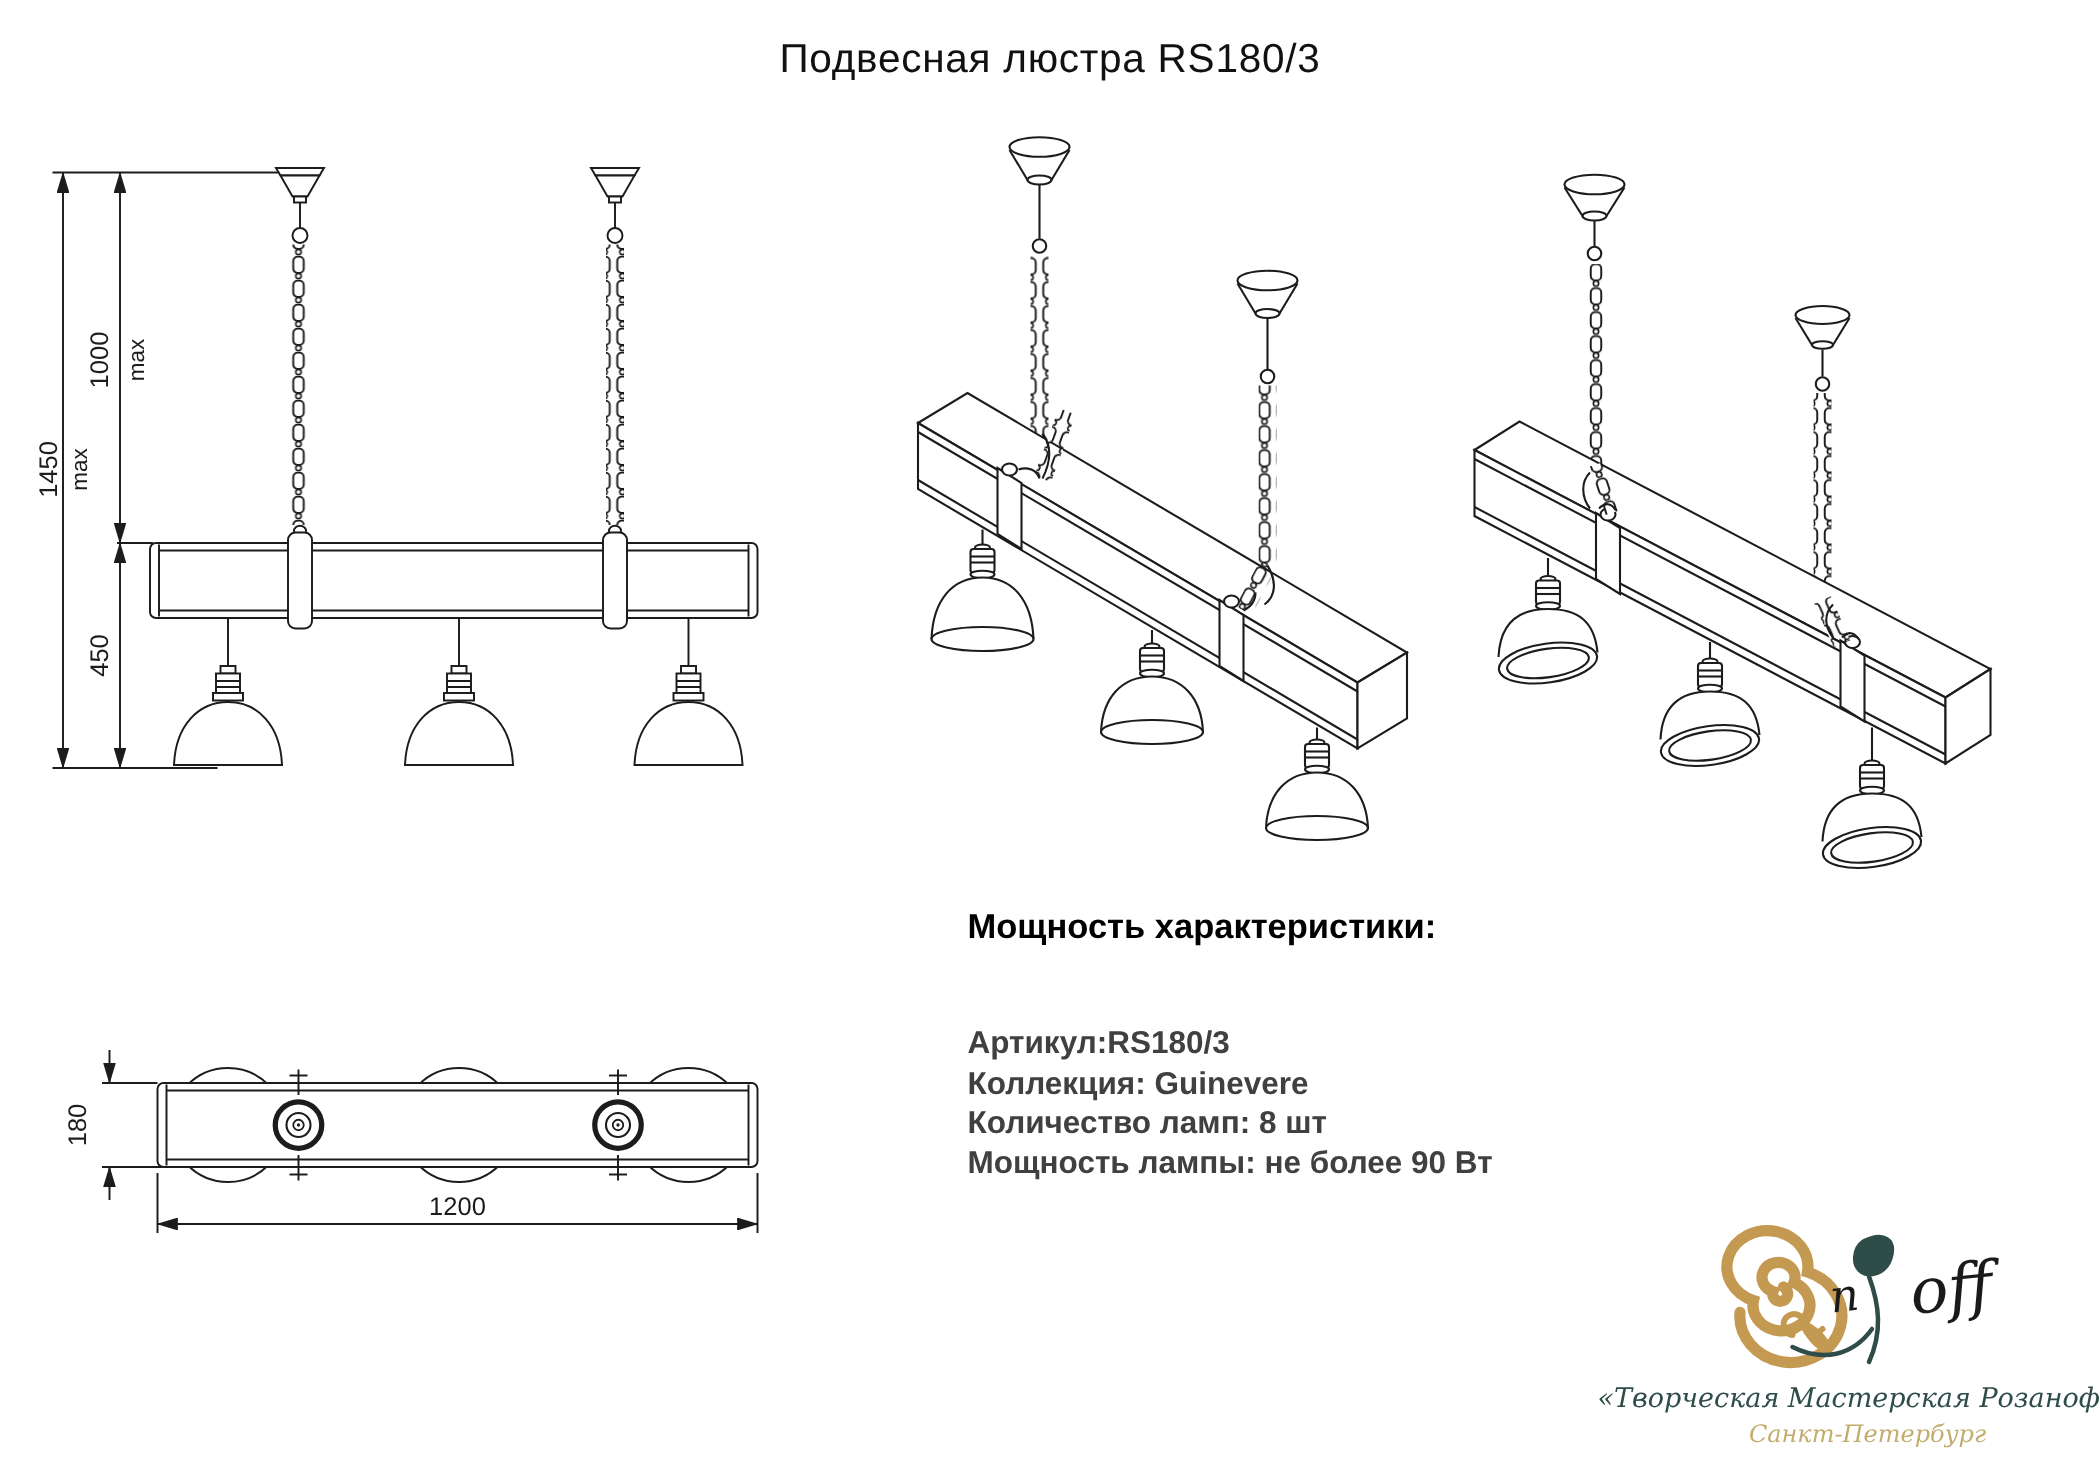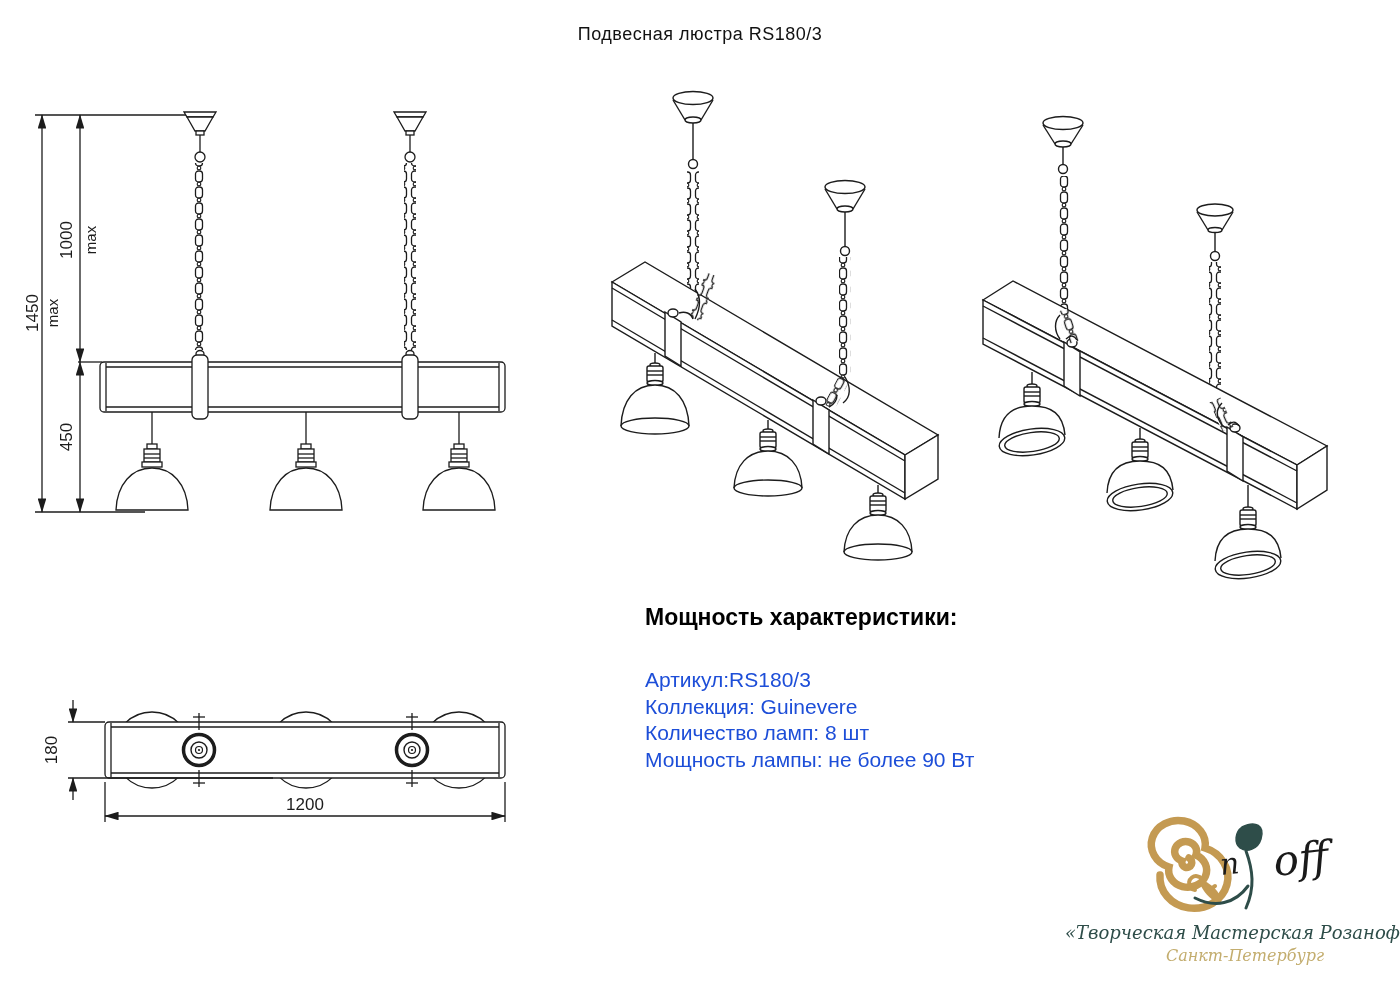--- a/index.html
+++ b/index.html
@@ -1,26 +1,26 @@
 <!DOCTYPE html>
 <html><head>
 <meta charset="utf-8">
 <style>
   html,body{margin:0;padding:0;background:#ffffff;}
   #page{position:relative;width:1400px;height:989px;background:#ffffff;overflow:hidden;
         font-family:"Liberation Sans",sans-serif;color:#1c1c1c;}
   #title{position:absolute;left:0;top:24px;width:1400px;text-align:center;
-         font-size:18px;letter-spacing:.5px;color:#111;}
+         font-size:27px;letter-spacing:.5px;color:#111;}
   svg{position:absolute;overflow:visible;}
   svg text{font-family:"Liberation Sans",sans-serif;fill:#1c1c1c;}
   .dimnum{font-size:17px;}
   .dimmax{font-size:15px;}
   #specs{position:absolute;left:645px;top:604px;width:480px;}
   #specs .head{font-size:23px;font-weight:bold;color:#000;}
-  #specs .lines{margin-top:36px;font-size:21px;line-height:26.5px;color:#1d4ed8;}
+  #specs .lines{margin-top:52px;font-size:21px;line-height:26.5px;color:#404040;font-weight:bold;}
   #logo{position:absolute;left:1095px;top:818px;width:300px;height:165px;}
   #logo .l1{position:absolute;left:-60px;top:104px;width:420px;text-align:center;
             font-family:"DejaVu Serif",serif;font-style:italic;font-size:18px;color:#2e4d49;}
   #logo .l2{position:absolute;left:-60px;top:128px;width:420px;text-align:center;
             font-family:"DejaVu Serif",serif;font-style:italic;font-size:16px;color:#c3ad6e;}
   .sig{font-family:"DejaVu Serif",serif;font-style:italic;fill:#1a1a1a;}
 </style>
 </head>
 <body>
 

